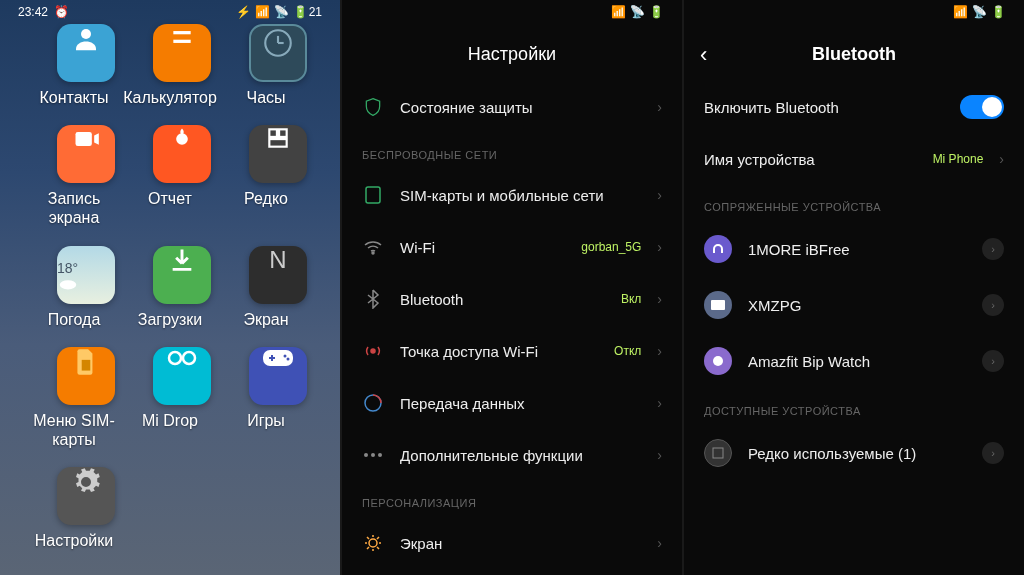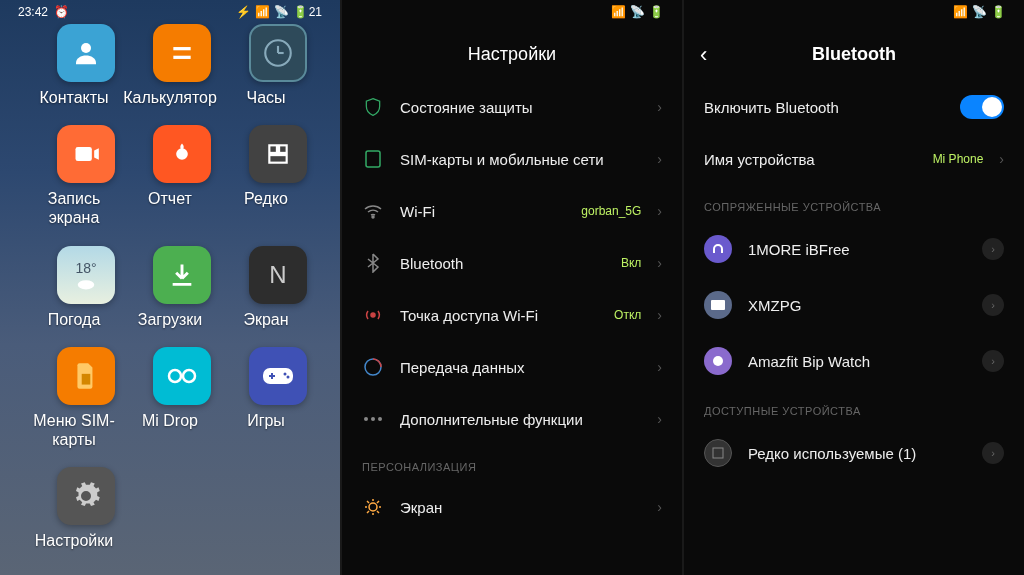--- a/index.html
+++ b/index.html
@@ -8,21 +8,21 @@
 
 
 .s1 { background: linear-gradient(180deg, #1e3a5f 0%, #2d4870 30%, #4a5c7a 60%, #5a6575 100%); }
 .statusbar { height: 24px; display: flex; justify-content: space-between; align-items: center; padding: 0 18px; color: #fff; font-size: 12px; }
 .statusbar.dark { color: #555; }
 .sb-left { display: flex; gap: 6px; align-items: center; }
 .sb-right { display: flex; gap: 4px; align-items: center; }
 .folder-title { color: #fff; font-size: 22px; text-align: center; padding: 22px 0 18px; font-weight: 300; }
 .app-grid { display: grid; grid-template-columns: repeat(3, 1fr); gap: 18px 0; padding: 0 26px; }
 .app { display: flex; flex-direction: column; align-items: center; gap: 6px; }
-.app-icon { width: 58px; height: 58px; border-radius: 14px; display: flex; align-items: center; justify-content: center; box-shadow: 0 2px 6px rgba(0,0,0,0.3); margin-left: 24px; }
+.app-icon { width: 58px; height: 58px; border-radius: 14px; display: flex; align-items: flex-start; justify-content: center; box-shadow: 0 2px 6px rgba(0,0,0,0.3); margin-left: 24px; }
 .app-label { color: #fff; font-size: 16px; text-align: center; line-height: 1.2; text-shadow: 0 1px 2px rgba(0,0,0,0.5); }
 
 
 .s2, .s3 { background: #0a0a0a; }
 .settings-title { color: #fff; font-size: 18px; text-align: center; padding: 20px 0 16px; font-weight: 500; }
 .settings-header { display: flex; align-items: center; padding: 20px 16px 16px; position: relative; }
 .back-btn { color: #fff; font-size: 22px; position: absolute; left: 16px; }
 .settings-header .title { color: #fff; font-size: 18px; font-weight: 600; flex: 1; text-align: center; }
 .section-label { color: #666; font-size: 11px; padding: 16px 20px 8px; letter-spacing: 0.5px; }
 .row { display: flex; align-items: center; padding: 14px 20px; gap: 16px; min-height: 52px; }
@@ -220,20 +220,21 @@
   <div class="row">
     <div class="row-icon">
         <svg width="20" height="20" viewBox="0 0 24 24" fill="none" stroke="#3a6" stroke-width="1.5">
           <path d="M12 2l8 3v6c0 5-3 9-8 11-5-2-8-6-8-11V5z"></path>
         </svg>
       </div>
     <div class="row-label">Состояние защиты</div>
     <div class="row-chev">›</div>
   </div>
 
+  <div class="section-label">БЕСПРОВОДНЫЕ СЕТИ</div>
 
   <div class="row">
     <div class="row-icon">
         <svg width="18" height="20" viewBox="0 0 18 20" fill="none" stroke="#3a6" stroke-width="1.5">
           <rect x="2" y="2" width="14" height="16" rx="2"></rect>
         </svg>
       </div>
     <div class="row-label">SIM-карты и мобильные сети</div>
     <div class="row-chev">›</div>
   </div>

